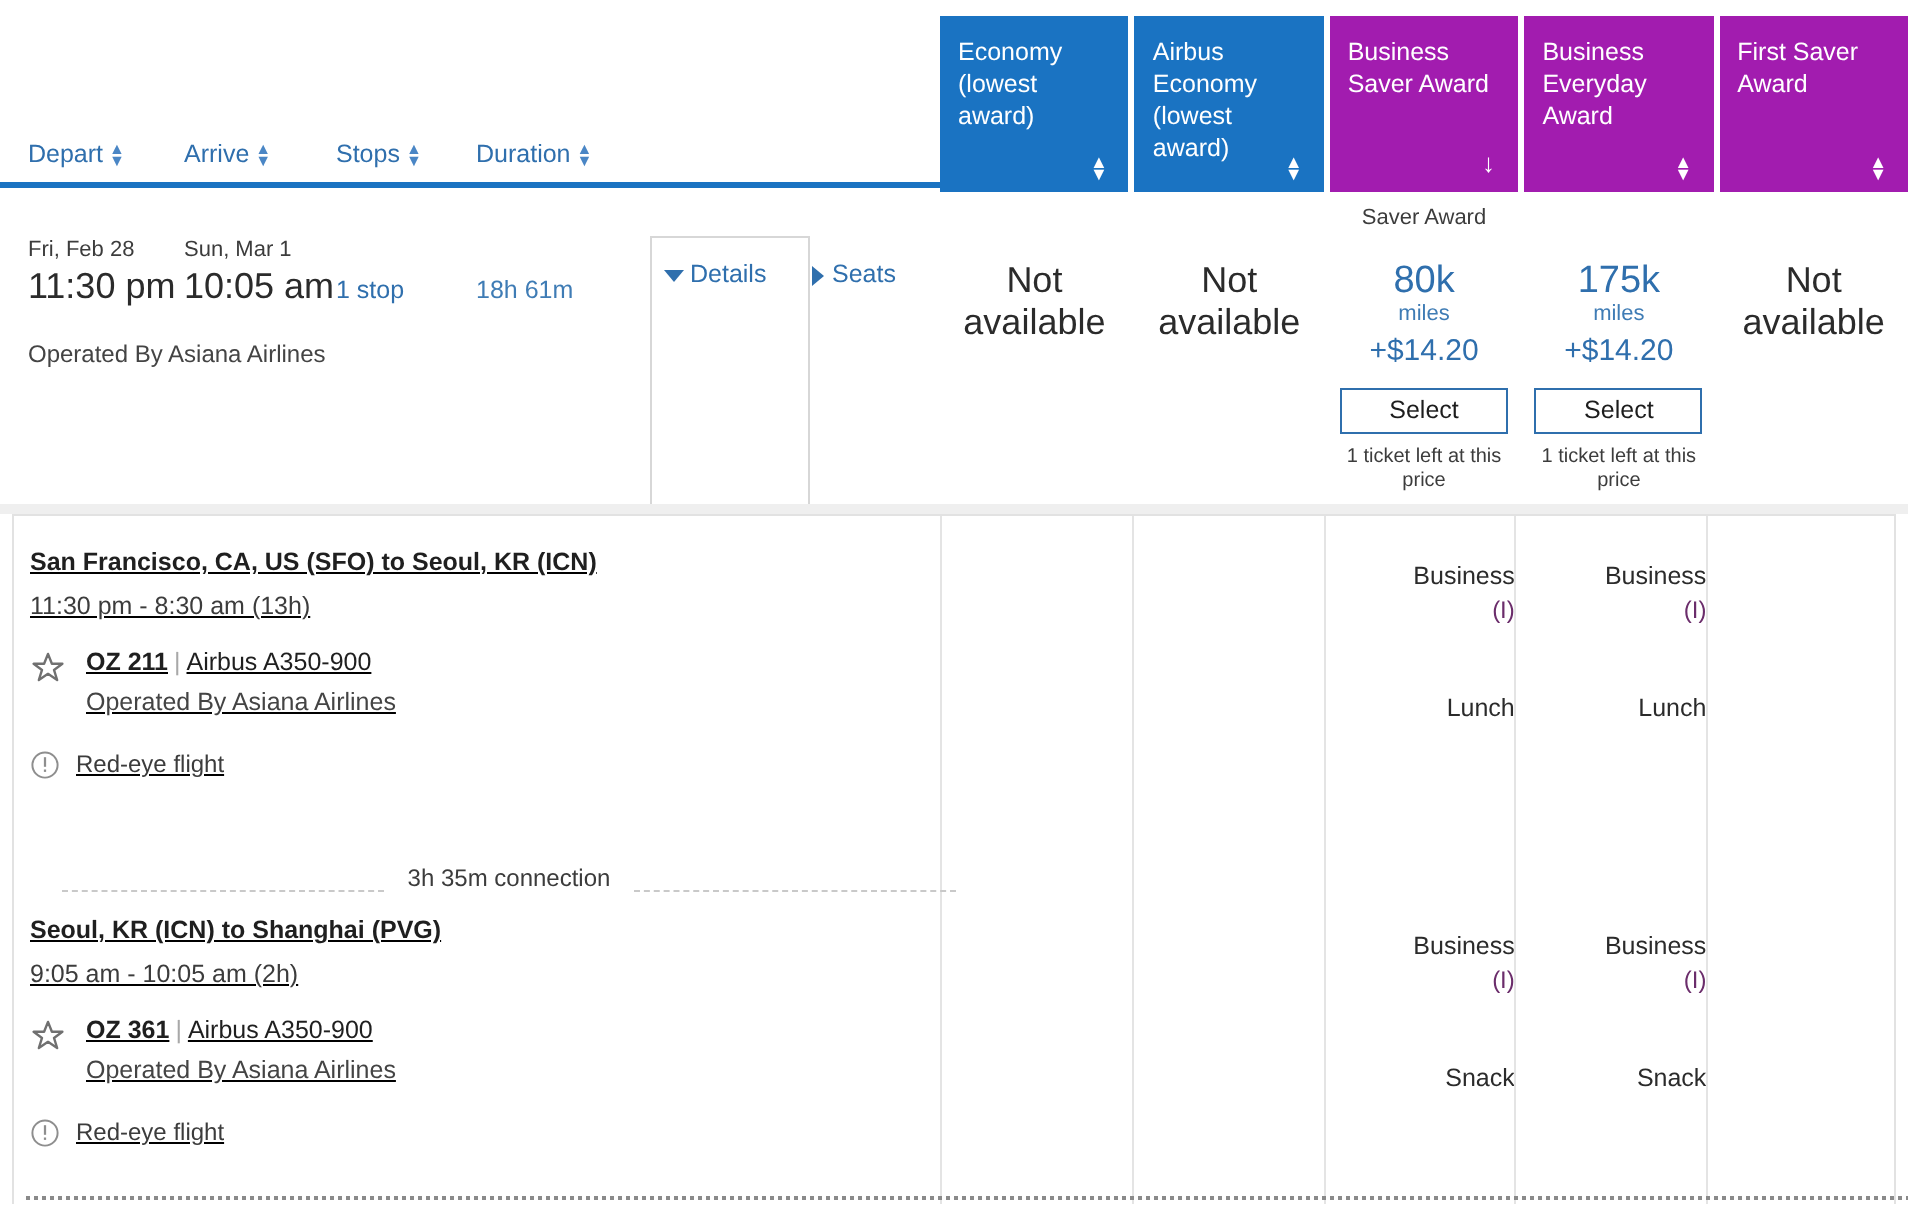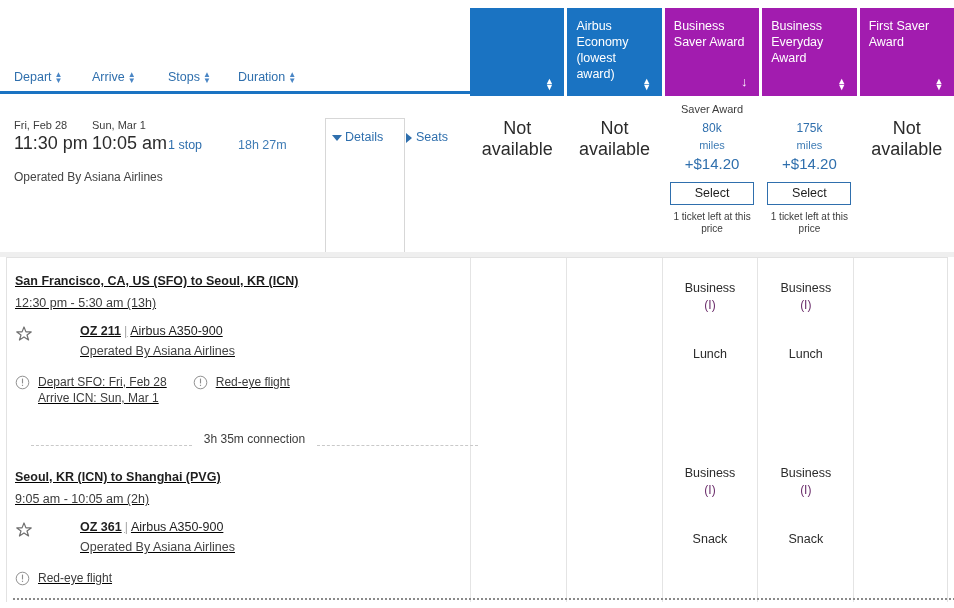--- a/index.html
+++ b/index.html
@@ -105,28 +105,28 @@
   .tri-right { display:inline-block; width:0;height:0;
     border-top:5px solid transparent;border-bottom:5px solid transparent;
     border-left:6px solid #2f6fad; vertical-align: middle; margin-right:4px;}
 
   
   .fare-cells {
     position:absolute; left: 470px; top: 0; width: 484px; height: 156px;
     display:flex; gap:3px;
   }
   .fare-cell {
-    flex: 1 1 0; position: relative; text-align:center; padding-top: 22px;
+    flex: 1 1 0; position: relative; text-align:center; padding-top: 34px;
   }
   .na-text { font-size: 18px; color: #2b2b2b; }
   .saver-label {
     position:absolute; top: 7px; left: 0; width: 100%;
     font-size: 11px; color: #3c3c3c; text-align:center;
   }
-  .miles-num { font-size: 12px; color: #2f6fad; line-height: 21px; }
+  .miles-num { font-size: 19px; color: #2f6fad; line-height: 21px; }
   .miles-unit { font-size: 11px; color: #3f7cb5; display:block; line-height:13px; }
   .cash-add { font-size: 15px; color: #2f6fad; display:block; margin-top: 3px; line-height:18px;}
   .select-btn {
     display: block; margin: 9px auto 0 auto;
     width: 84px; height: 23px; line-height: 21px;
     border: 1px solid #2f6fad; background: #ffffff;
     color: #1d1d1d; font-size: 12.5px; font-family: "Liberation Sans", sans-serif;
     cursor: pointer;
   }
   .tickets-left {
@@ -150,61 +150,62 @@
   }
   .panel-cols {
     position:absolute; left: 463px; top: 0; width: 479px; height: 100%;
     display:flex;
   }
   .pcol { flex:1 1 0; border-left: 1px solid #e4e4e4; position: relative; }
   .pcol:first-child { border-left: 1px solid #e4e4e4; }
 
   .seg { position: absolute; left: 0; width: 463px; text-decoration: underline; }
   #seg1 { top: 16px; }
-  #seg2 { top: 212px; }
+  #seg2 { top: 200px; }
 
   .seg-route { font-size: 12.5px; color: #1f1f1f; font-weight: bold; margin-left: 8px; }
   .seg-times { font-size: 12.5px; color: #3c3c3c; margin-left: 8px; margin-top: 8px; }
-  .seg-flight-row { margin-top: 14px; margin-left: 8px; display:flex; align-items:flex-start;gap:37px; }
+  .seg-flight-row { margin-top: 14px; margin-left: 8px; display:flex; align-items:flex-start; }
   .star-ico { width: 18px; height: 18px; flex: 0 0 18px; margin-right: 10px; margin-top:1px; }
   .seg-flight { font-size: 12.5px; color: #1f1f1f; }
   .seg-flight .fnum { font-weight: bold; }
   .seg-flight .sep { color: #a8a8a8; margin: 0 3px; }
   .seg-operated { font-size: 12.5px; color: #444; margin-top: 6px; }
   .seg-notes { margin-top: 16px; margin-left: 8px; display:flex; }
   .note { display:flex; align-items:flex-start; margin-right: 26px; }
   .warn-ico { width: 15px; height: 15px; flex:0 0 15px; margin-right: 8px; margin-top: 1px; }
   .note-txt { font-size: 12px; color: #3c3c3c; line-height: 16px; }
 
   
   .connection {
     position:absolute; left: 24px; top: 174px; width: 447px;
     display:flex; align-items:flex-end;
   }
   .conn-line { flex:1 1 auto; border-top: 1px dashed #c9c9c9; }
   .conn-txt { font-size: 12px; color: #3c3c3c; padding: 0 12px; white-space: nowrap; }
 
   
-  .cabin-block { position:absolute; left:0; width:100%; text-align:center; }
+  .cabin-block { position:absolute; left:0; width:100%; text-align:right; }
   .cabin-name { font-size: 12.5px; color: #2b2b2b; line-height: 17px; }
   .cabin-code { font-size: 12px; color: #6b2d6b; line-height: 16px; }
   .cabin-meal { font-size: 12.5px; color: #2b2b2b; margin-top: 34px; }
   
   .bottom-dots {
     position:absolute; left: 6px; bottom: 2px; width: 942px; height: 2px;
     border-bottom: 2px dotted #8a8a8a;
   }
 </style>
 </head>
 <body>
 
 <div class="page">
 
   <div class="fare-header-strip">
     <div class="fare-col-head light">
+      <span class="ftitle">Economy (lowest award)</span>
       <span class="sort-ctl">
           <span class="up">▲</span>
           <span class="down">▼</span>
         </span>
     </div>
     <div class="fare-col-head light">
       <span class="ftitle">Airbus Economy (lowest award)</span>
       <span class="sort-ctl">
           <span class="up">▲</span>
           <span class="down">▼</span>
@@ -244,21 +245,21 @@
       <span class="lbl">Duration</span><span class="caret-stack"><span>▲</span><span>▼</span></span>
     </div>
   </div>
 
   <div class="summary-row">
     <div class="s-date" id="dep-date">Fri, Feb 28</div>
     <div class="s-time" id="dep-time">11:30 pm</div>
     <div class="s-date" id="arr-date">Sun, Mar 1</div>
     <div class="s-time" id="arr-time">10:05 am</div>
     <div class="s-link" id="stops-val">1 stop</div>
-    <div class="s-link" id="dur-val">18h 27m</div>
+    <div class="s-link" id="dur-val">18h 61m</div>
     <div id="operated-top">Operated By Asiana Airlines</div>
 
     <div class="details-card"></div>
     <div class="details-btn">
       <span class="tri-down"></span><span>Details</span>
     </div>
     <div class="seats-btn">
       <span class="tri-right"></span><span>Seats</span>
     </div>
 
@@ -319,42 +320,33 @@
           <div class="cabin-name">Business</div>
           <div class="cabin-code">(I)</div>
           <div class="cabin-meal">Snack</div>
         </div>
       </div>
       <div class="pcol"></div>
     </div>
 
     <div class="seg" id="seg1">
       <div class="seg-route">San Francisco, CA, US (SFO) to Seoul, KR (ICN)</div>
-      <div class="seg-times">12:30 pm - 5:30 am (13h)</div>
+      <div class="seg-times">11:30 pm - 8:30 am (13h)</div>
       <div class="seg-flight-row">
         <svg class="star-ico" viewBox="0 0 24 24">
           <path d="M12 2.6 L14.6 9.2 L21.6 9.2 L16.0 13.3 L18.1 20.0 L12 15.9 L5.9 20.0 L8.0 13.3 L2.4 9.2 L9.4 9.2 Z" fill="none" stroke="#707070" stroke-width="1.6" stroke-linejoin="round"></path>
         </svg>
         <div>
           <div class="seg-flight">
             <span class="fnum">OZ 211</span><span class="sep">|</span><span>Airbus A350-900</span>
           </div>
           <div class="seg-operated">Operated By Asiana Airlines</div>
         </div>
       </div>
       <div class="seg-notes">
-        <div class="note">
-          <svg class="warn-ico" viewBox="0 0 20 20">
-            <circle cx="10" cy="10" r="8.4" fill="none" stroke="#8e8e8e" stroke-width="1.3"></circle>
-            <rect x="9.25" y="4.8" width="1.5" height="6.4" fill="#8e8e8e"></rect>
-            <rect x="9.25" y="13.0" width="1.5" height="1.6" fill="#8e8e8e"></rect>
-          </svg>
-          <div class="note-txt" style="white-space:pre-line">Depart SFO: Fri, Feb 28
-Arrive ICN: Sun, Mar 1</div>
-        </div>
         <div class="note">
           <svg class="warn-ico" viewBox="0 0 20 20">
             <circle cx="10" cy="10" r="8.4" fill="none" stroke="#8e8e8e" stroke-width="1.3"></circle>
             <rect x="9.25" y="4.8" width="1.5" height="6.4" fill="#8e8e8e"></rect>
             <rect x="9.25" y="13.0" width="1.5" height="1.6" fill="#8e8e8e"></rect>
           </svg>
           <div class="note-txt">Red-eye flight</div>
         </div>
       </div>
     </div>

